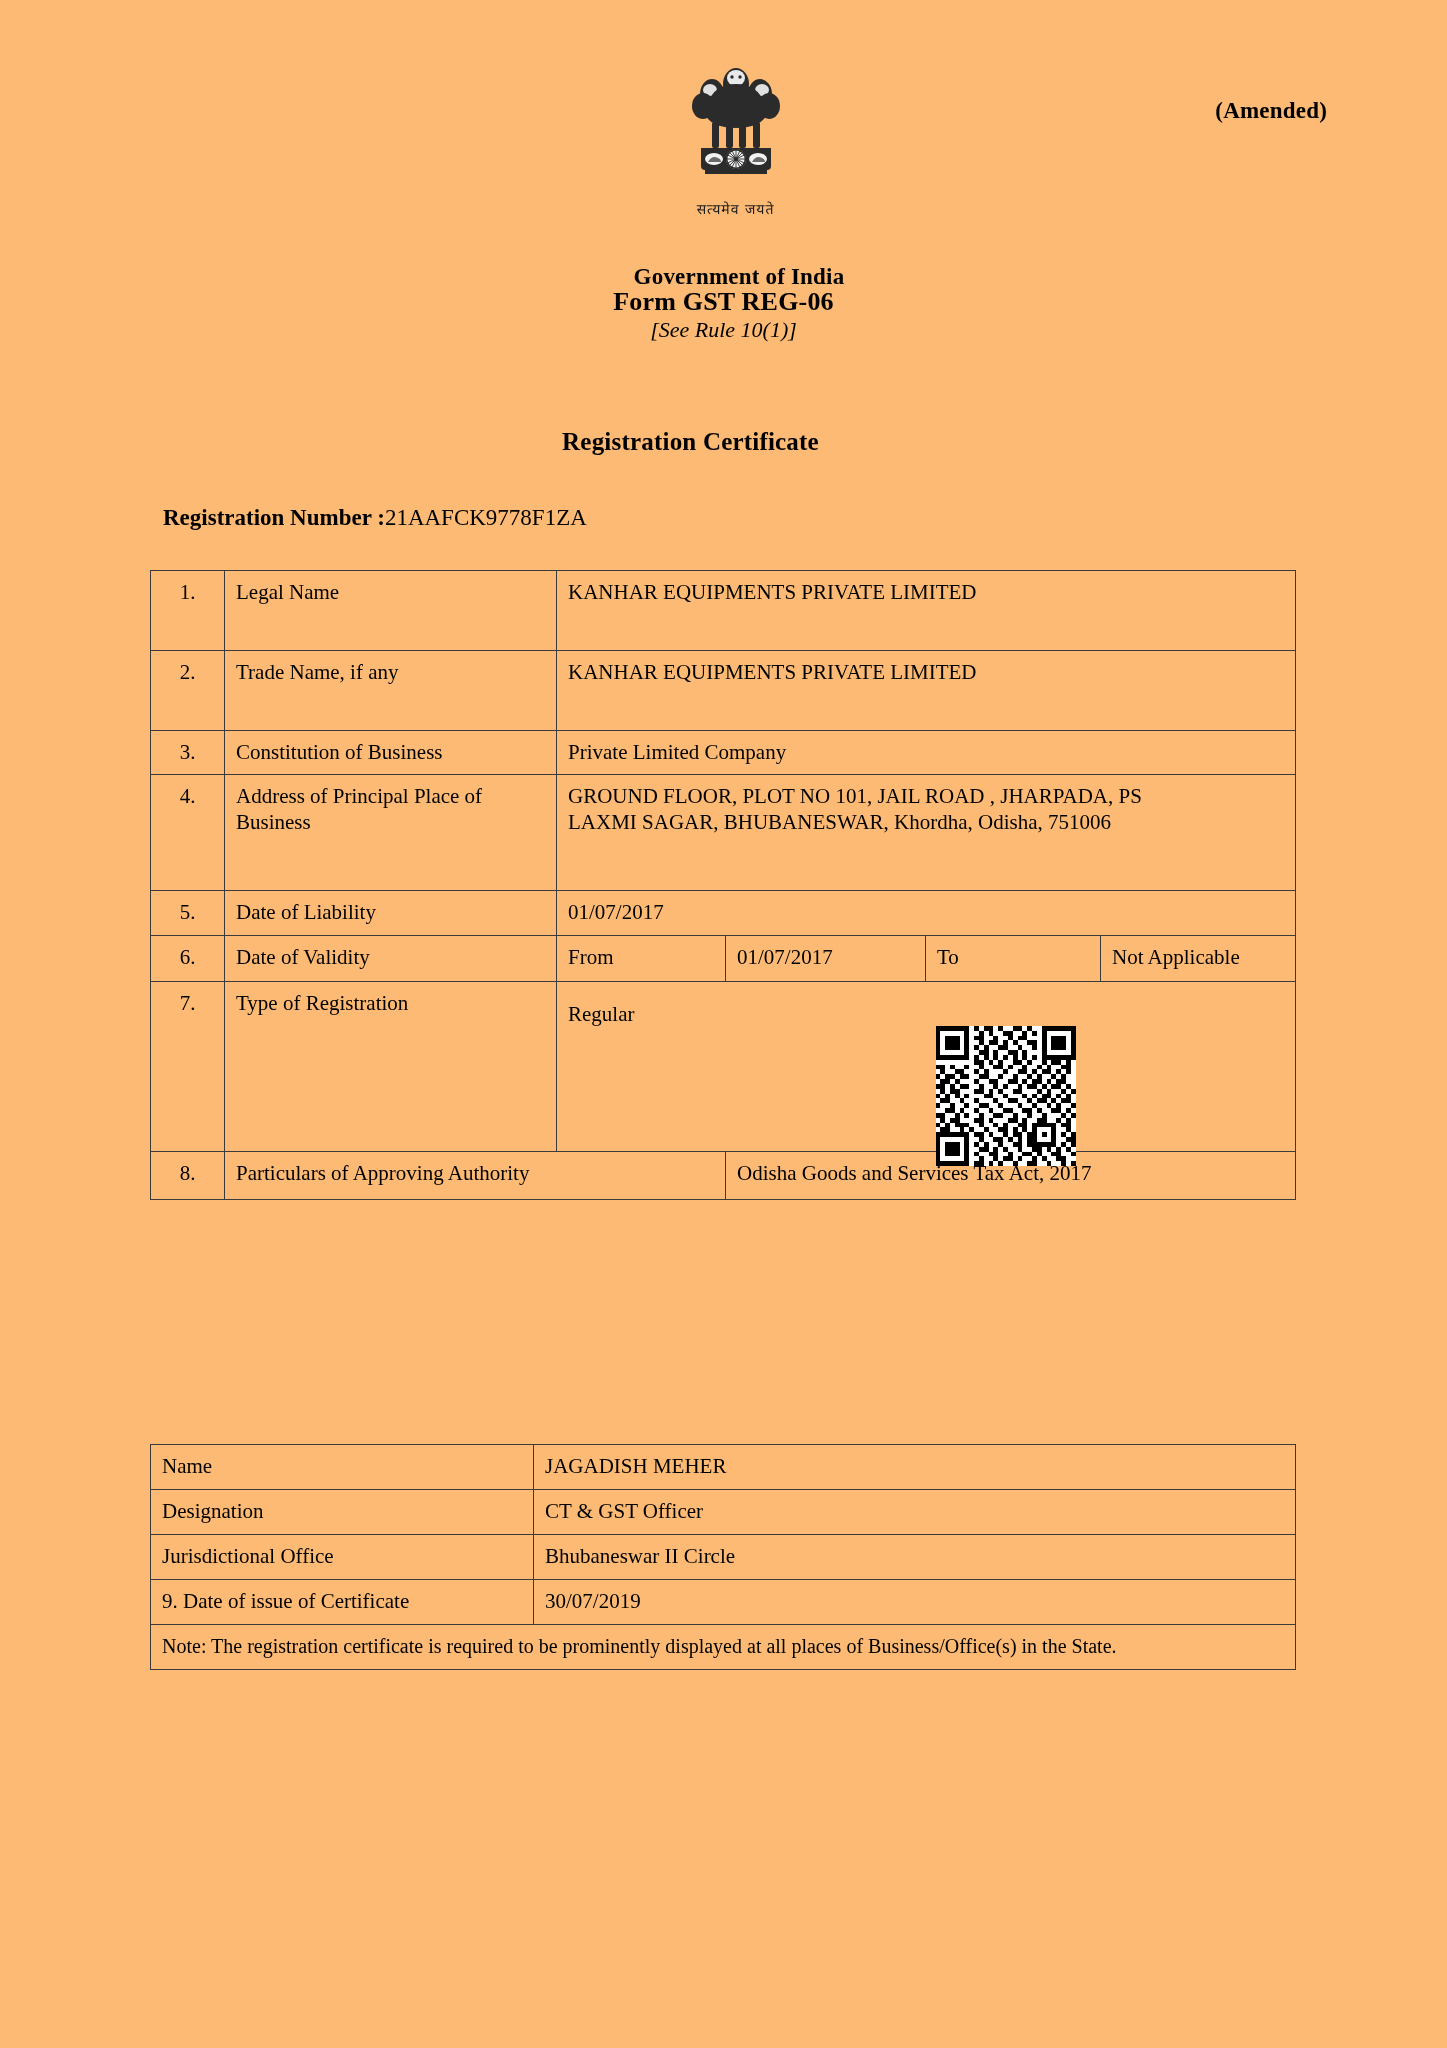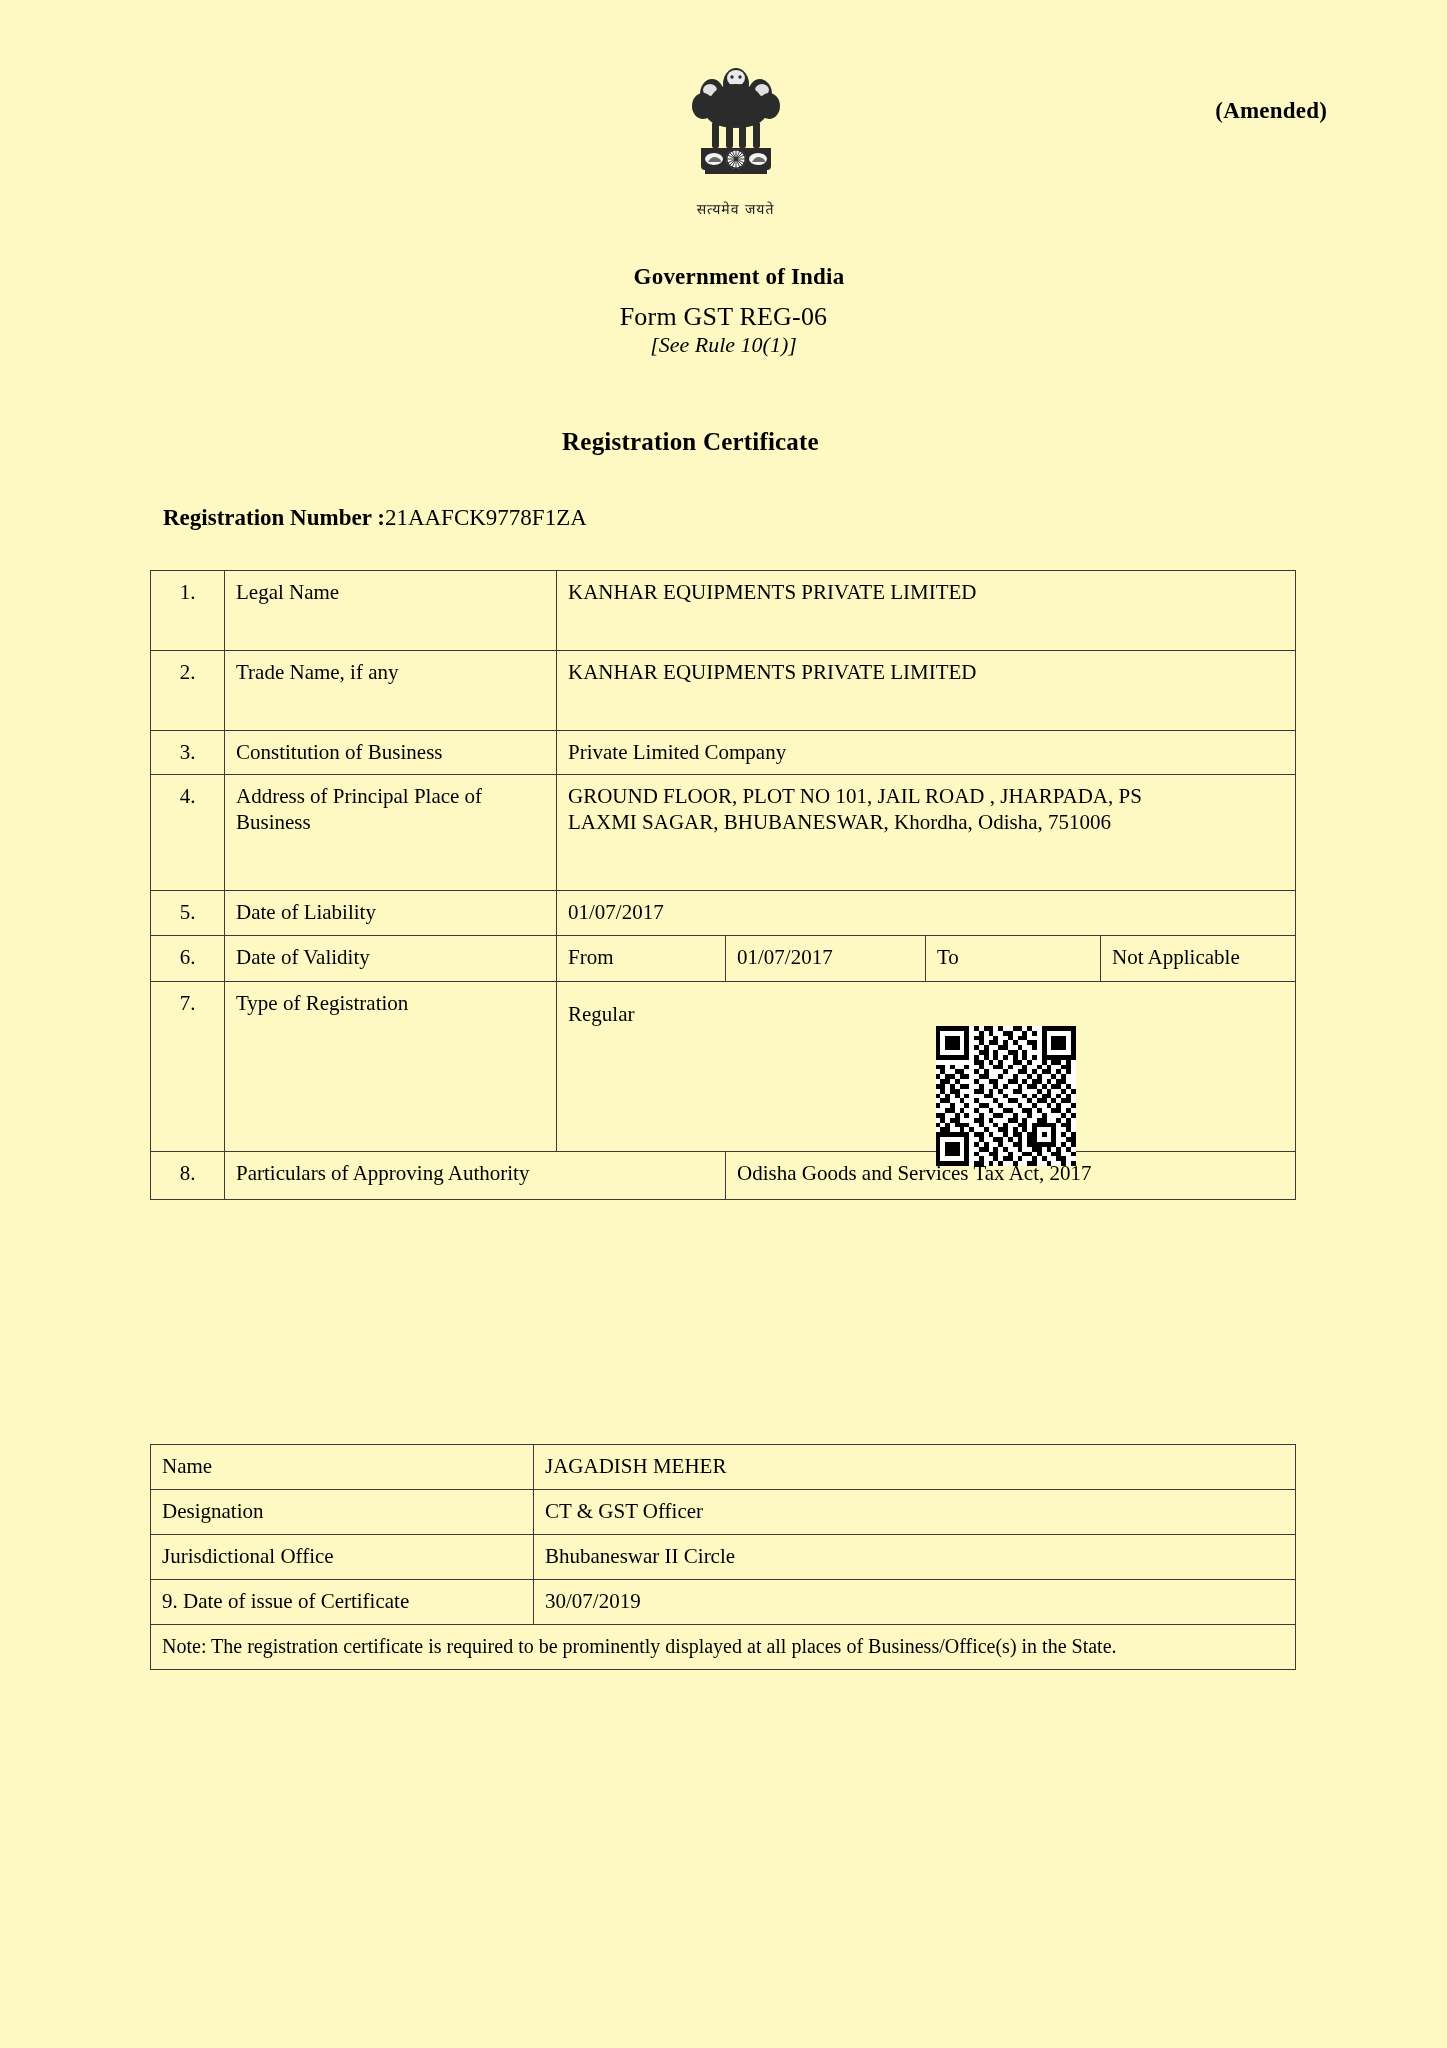--- a/index.html
+++ b/index.html
@@ -8,21 +8,21 @@
     background: #ffffff;
   }
   body {
     font-family: "Liberation Serif", "DejaVu Serif", serif;
     color: #000000;
   }
   .page {
     position: relative;
     width: 1447px;
     height: 2048px;
-    background: #fef9c3;
+    background: #fdba74;
     overflow: hidden;
   }
 
   
   .amended {
     position: absolute;
     top: 98px;
     right: 120px;
     font-size: 23px;
     font-weight: bold;
@@ -54,22 +54,22 @@
     line-height: 1.0;
   }
   .gov-line {
     font-size: 23px;
     font-weight: bold;
     letter-spacing: 0.2px;
     padding-left: 31px;
   }
   .form-line {
     font-size: 26px;
-    font-weight: normal;
-    margin-top: 16px;
+    font-weight: bold;
+    margin-top: 1px;
     letter-spacing: 0.2px;
   }
   .rule-line {
     font-size: 22px;
     font-style: italic;
     margin-top: 4px;
   }
   .cert-title {
     position: absolute;
     top: 428px;

